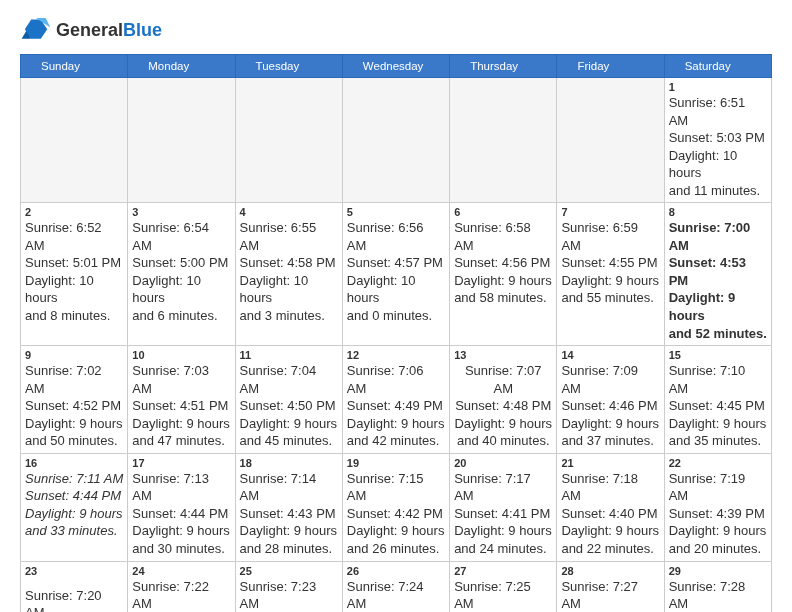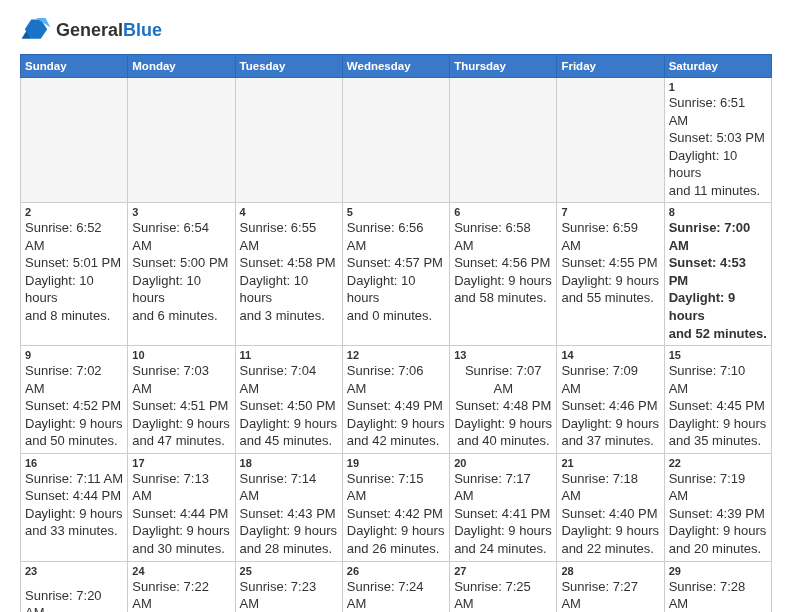--- a/index.html
+++ b/index.html
@@ -53,22 +53,22 @@
     }
     .calendar {
       width: 100%;
       border-collapse: collapse;
       table-layout: fixed;
     }
     .calendar th {
       background: #3a78c9;
       color: #fff;
       font-size: 11.5px;
-      font-weight: bold;
-      padding: 5px 4px;
+      font-weight: normal;
+      padding: 5px 20px;
       text-align: left;
       border: 1px solid #2a68b9;
     }
     .calendar td {
       border: 1px solid #ccc;
       vertical-align: top;
       padding: 3px 4px;
       font-size: 9.5px;
       color: #333;
       height: 72px;
@@ -240,21 +240,21 @@
             <span class="day-number">15</span>
             <div class="day-info" style="white-space: pre-line;">Sunrise: 7:10 AM
 Sunset: 4:45 PM
 Daylight: 9 hours
 and 35 minutes.</div>
           </td>
         </tr>
         <tr>
           <td>
             <span class="day-number">16</span>
-            <div class="day-info" style="white-space: pre-line;">Sunrise: 7:11 AM
+            <div class="day-info" style="white-space: pre-line; font-style: italic;">Sunrise: 7:11 AM
 Sunset: 4:44 PM
 Daylight: 9 hours
 and 33 minutes.</div>
           </td>
           <td>
             <span class="day-number">17</span>
             <div class="day-info" style="white-space: pre-line;">Sunrise: 7:13 AM
 Sunset: 4:44 PM
 Daylight: 9 hours
 and 30 minutes.</div>

